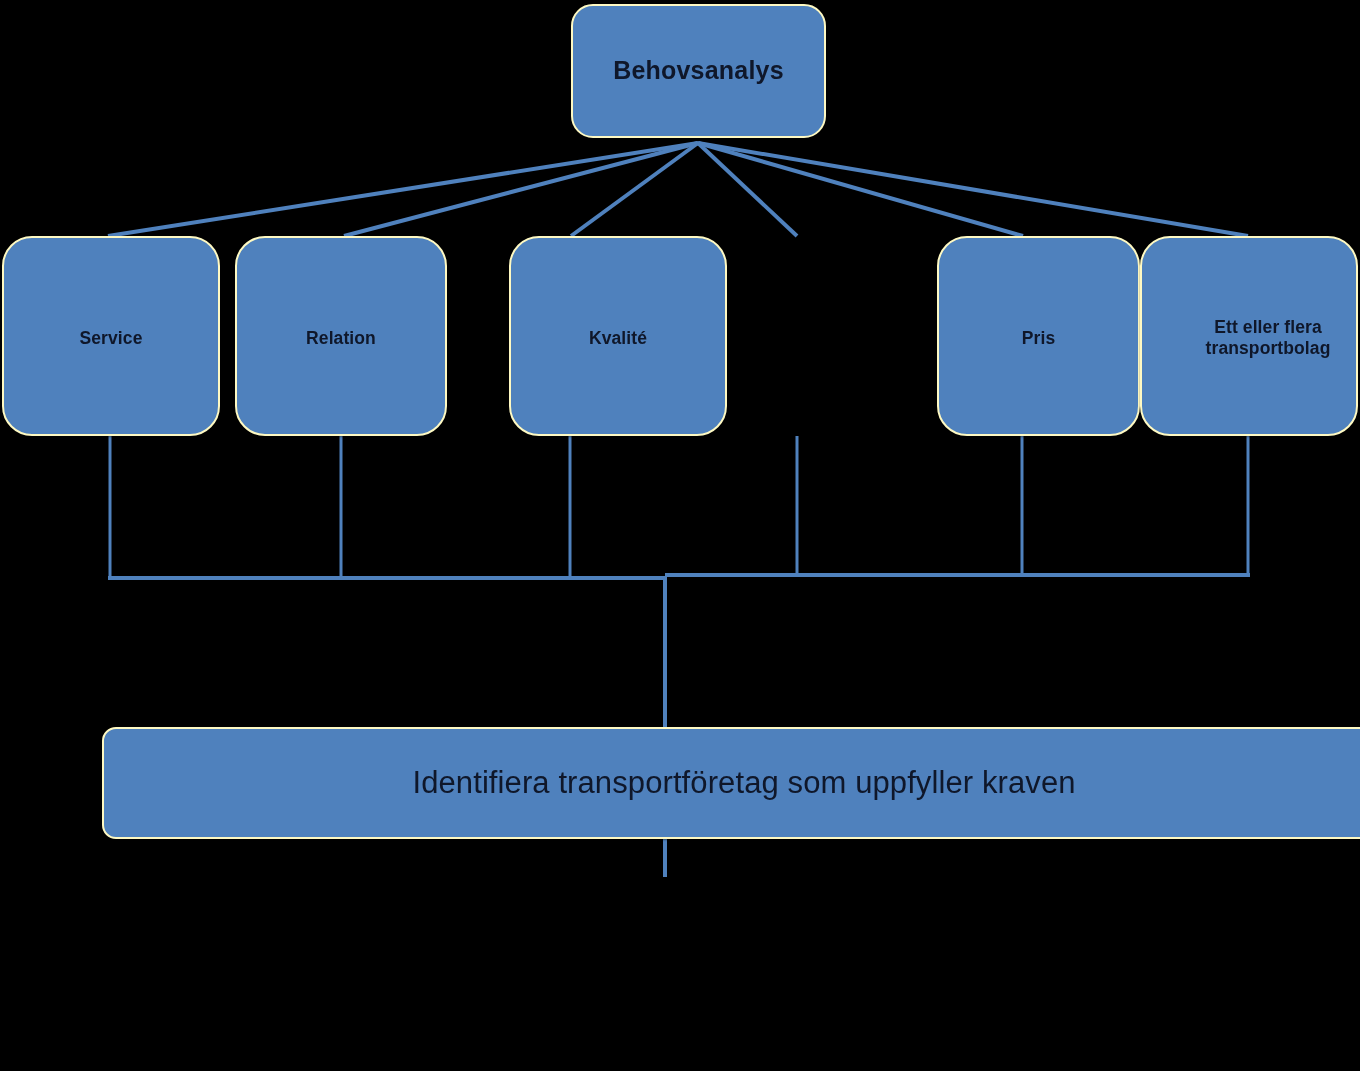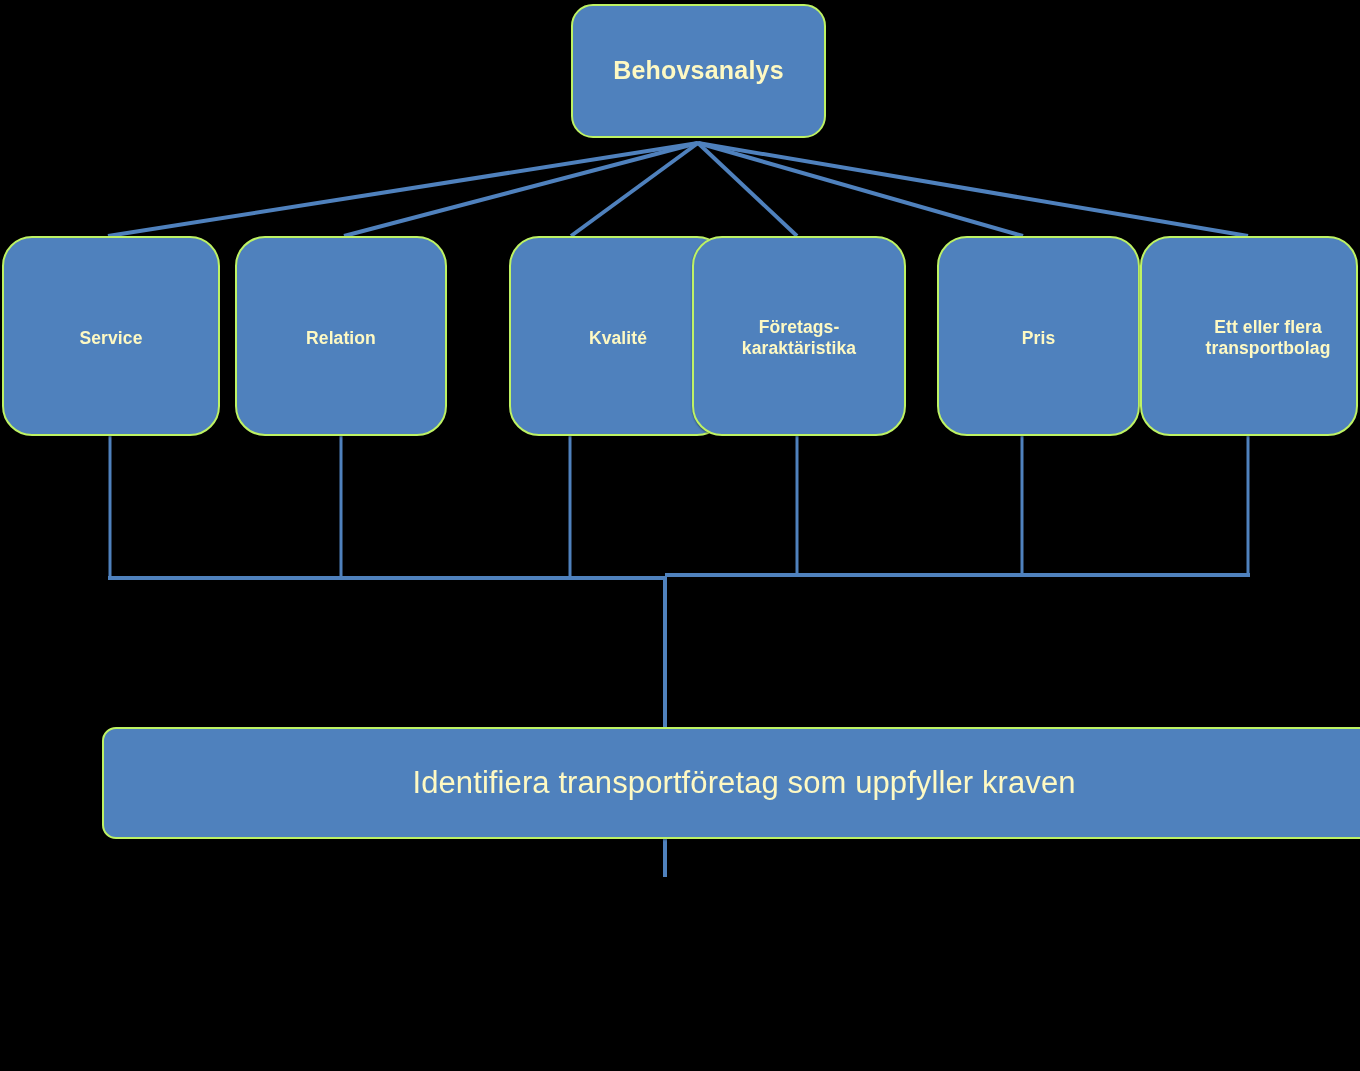--- a/index.html
+++ b/index.html
@@ -20,26 +20,26 @@
     left: 0;
     top: 0;
     width: 1360px;
     height: 1071px;
     pointer-events: none;
   }
   .node {
     position: absolute;
     box-sizing: border-box;
     background: #4F81BD;
-    border: 2px solid #bef264;
+    border: 2px solid #fef9c3;
     border-radius: 26px;
     display: flex;
     align-items: center;
     justify-content: center;
-    color: #fef9c3;
+    color: #0f172a;
     text-align: center;
     z-index: 5;
     box-shadow: 0 1px 2px rgba(0,0,0,0.45);
   }
   .node-label {
     display: block;
     line-height: 1.18;
     white-space: pre-line;
   }
   
@@ -124,24 +124,20 @@
 
   <div class="node criteria" id="node-c0">
     <span class="node-label">Service</span>
   </div>
   <div class="node criteria" id="node-c1">
     <span class="node-label">Relation</span>
   </div>
   <div class="node criteria" id="node-c2">
     <span class="node-label">Kvalité</span>
   </div>
-  <div class="node criteria" id="node-c3">
-    <span class="node-label">Företags-
-karaktäristika</span>
-  </div>
   <div class="node criteria" id="node-c4">
     <span class="node-label">Pris</span>
   </div>
   <div class="node criteria" id="node-c5">
     <span class="node-label">Ett eller flera
 transportbolag</span>
   </div>
 
   <div class="node result" id="node-r0">
     <span class="node-label">Identifiera  transportföretag som uppfyller kraven</span>

